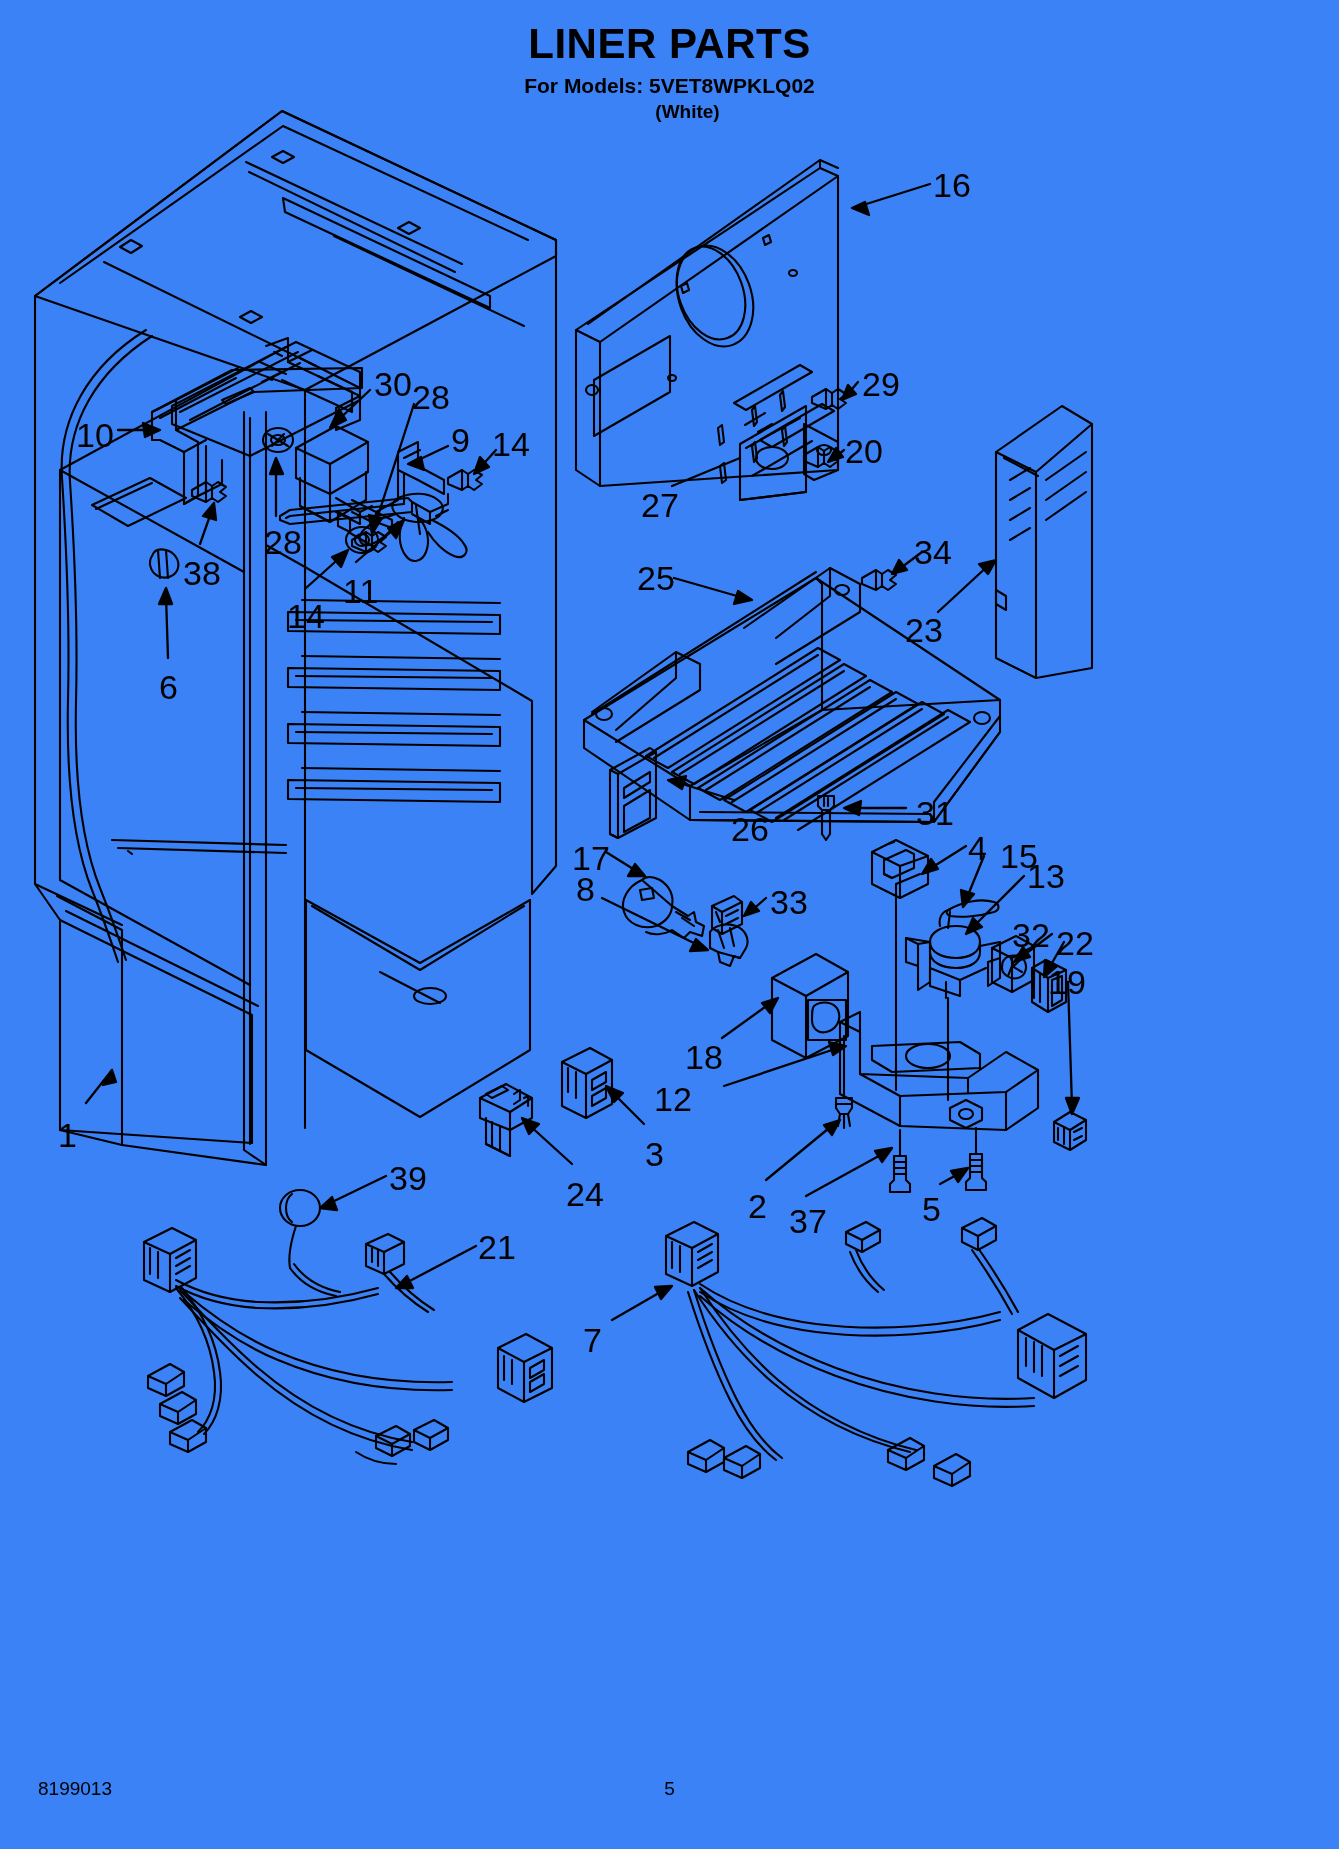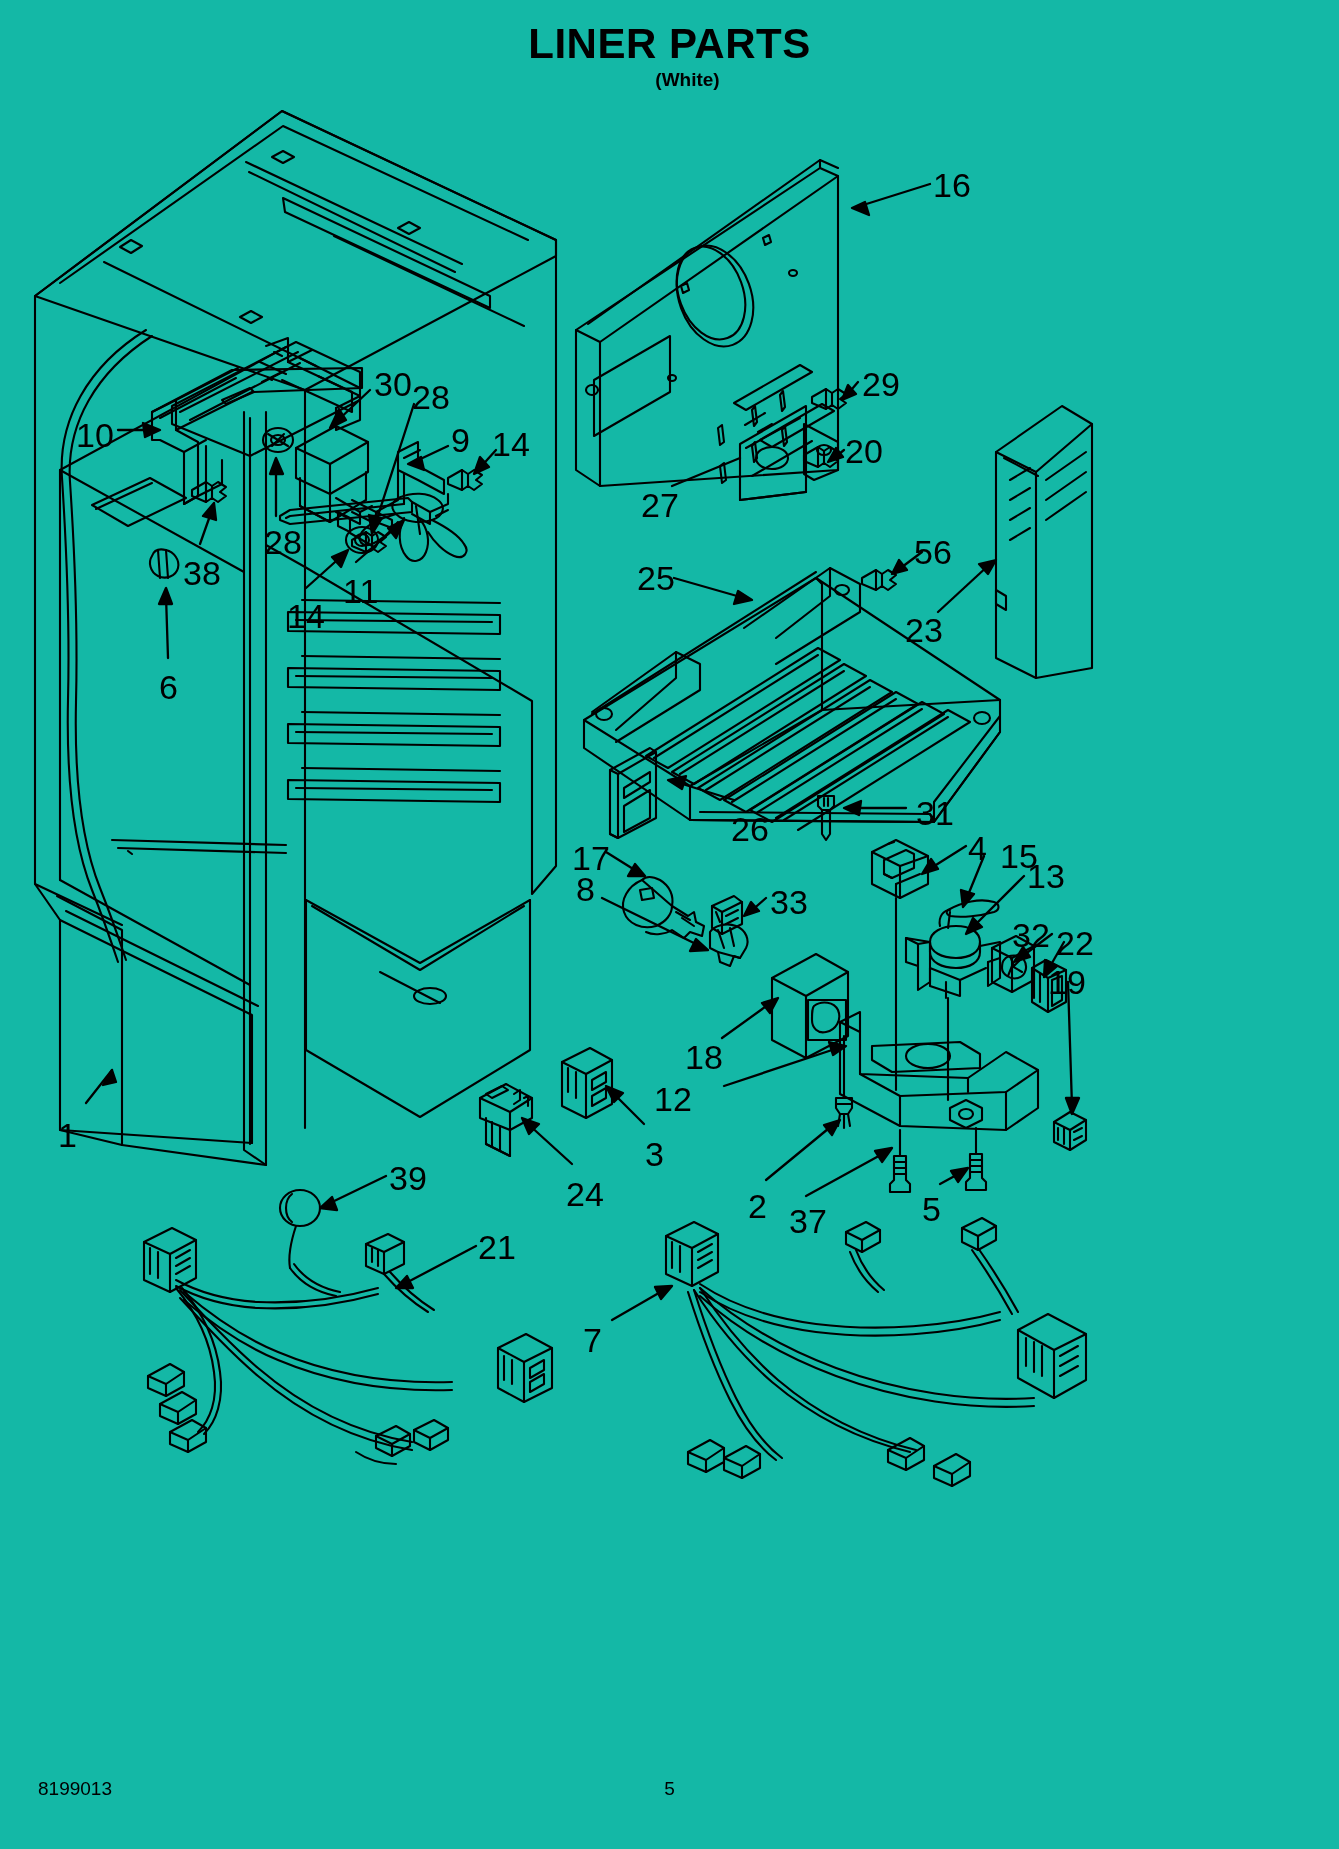--- a/index.html
+++ b/index.html
@@ -8,21 +8,21 @@
     background: #ffffff;
   }
   body {
     font-family: "Liberation Sans", sans-serif;
     color: #000000;
   }
   #page {
     position: relative;
     width: 1339px;
     height: 1849px;
-    background: #14b8a6;
+    background: #3b82f6;
     overflow: hidden;
   }
   
   #header {
     position: absolute;
     left: 0;
     top: 22px;
     width: 1339px;
     text-align: center;
   }
@@ -93,20 +93,21 @@
     user-select: none;
   }
 </style>
 </head>
 <body>
 
 <div id="page">
 
   <div id="header">
     <h1 id="doc-title">LINER PARTS</h1>
+    <div id="doc-models">For Models: 5VET8WPKLQ02</div>
     <div id="doc-finish">(White)</div>
   </div>
 
   <div id="drawing-wrap">
   <svg id="drawing" width="1339" height="1849" viewBox="0 0 1339 1849" xmlns="http://www.w3.org/2000/svg">
     <g fill="none" stroke="#000" stroke-width="2.1" stroke-linejoin="round" stroke-linecap="round">
 
       <g>
 
         <path d="M35,296 L282,111 L556,240 L556,256 L305,390 Z"></path>
@@ -824,21 +825,21 @@
     <span class="callout" style="left:637px; top:561px;">25</span>
     <span class="callout" style="left:731px; top:812px;">26</span>
     <span class="callout" style="left:641px; top:488px;">27</span>
     <span class="callout" style="left:412px; top:380px;">28</span>
     <span class="callout" style="left:264px; top:525px;">28</span>
     <span class="callout" style="left:862px; top:367px;">29</span>
     <span class="callout" style="left:374px; top:367px;">30</span>
     <span class="callout" style="left:916px; top:796px;">31</span>
     <span class="callout" style="left:1012px;top:918px;text-align:center;">32</span>
     <span class="callout" style="left:770px; top:885px;">33</span>
-    <span class="callout" style="left:914px; top:535px;">56</span>
+    <span class="callout" style="left:914px; top:535px;">34</span>
     <span class="callout" style="left:789px; top:1204px;">37</span>
     <span class="callout" style="left:183px; top:556px;">38</span>
     <span class="callout" style="left:389px; top:1161px;">39</span>
   </div>
 
   <div id="footer">
     <span id="footer-doc-number">8199013</span>
     <span id="footer-page-number">5</span>
   </div>
 

